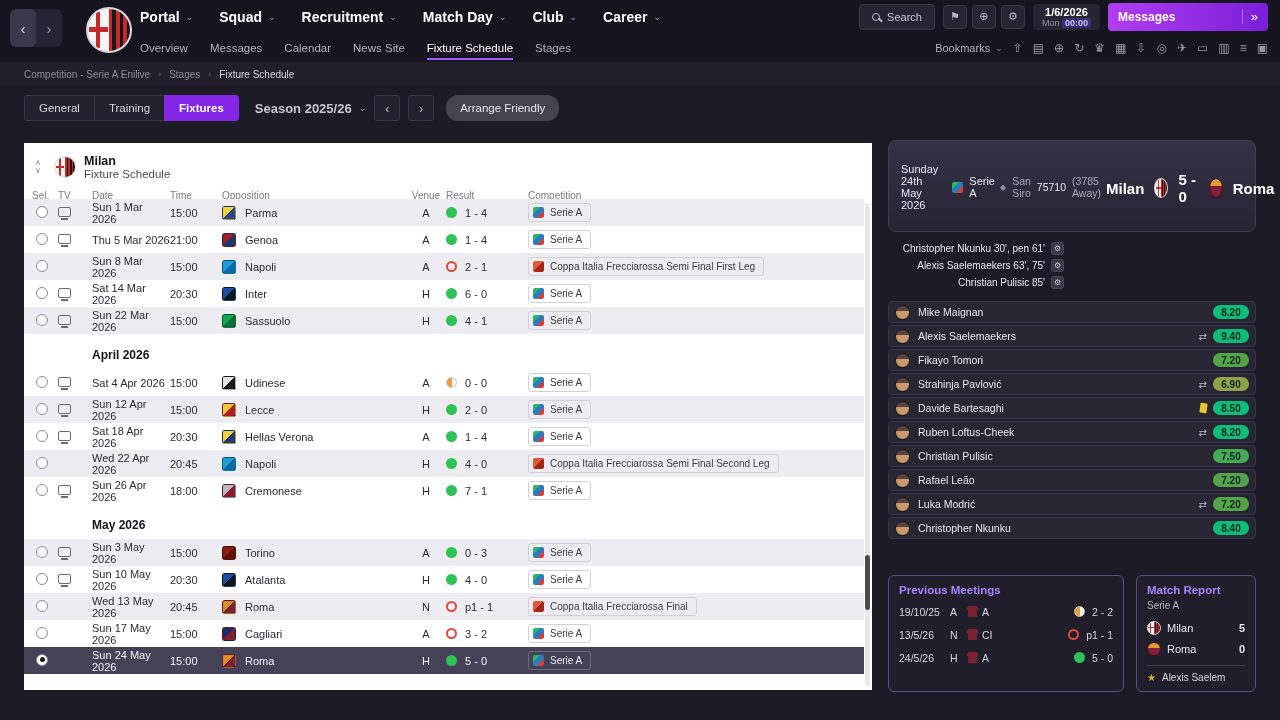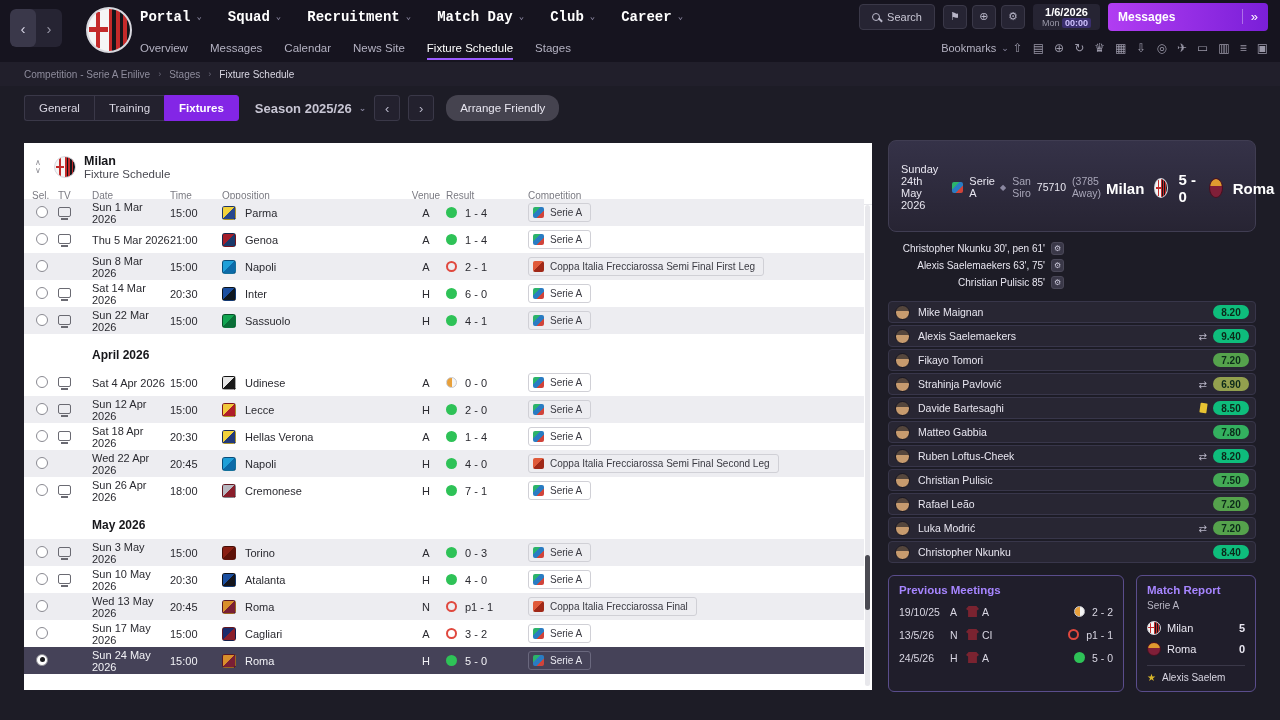--- a/index.html
+++ b/index.html
@@ -19,41 +19,41 @@
   .badge-milan.logo { position:absolute; left:86px; top:7px; width:46px; height:46px; }
   .badge-milan.head { width:22px; height:22px; border-width:1px; flex:0 0 22px; }
   .badge-milan.mini { width:20px; height:20px; border-width:1px; display:inline-block; }
   .badge-milan.tiny { width:14px; height:14px; border-width:1px; display:inline-block; flex:0 0 14px; }
   .badge-roma { border-radius:50%; background:linear-gradient(180deg,#e09a2f 0 38%, #801f38 38%); border:1px solid #4a1020; }
   .badge-roma.mini { width:20px; height:20px; display:inline-block; }
   .badge-roma.tiny { width:14px; height:14px; display:inline-block; flex:0 0 14px; }
 
   .top-rows { position:absolute; left:140px; right:12px; top:0; height:62px; }
   .menu-row { display:flex; align-items:center; height:33px; }
-  .menus { display:flex; gap:26px; align-items:center;font-family:Liberation Mono, monospace; }
+  .menus { display:flex; gap:26px; align-items:center; }
   .menu-item { color:#fff; font-weight:bold; font-size:14px; display:flex; gap:6px; align-items:center; }
   .caret { color:#8a87a0; font-size:9px; }
   .top-right { margin-left:auto; display:flex; gap:8px; align-items:center; }
   .search-box { display:flex; align-items:center; gap:7px; background:#262433; border:1px solid #3a3848; border-radius:4px; height:26px; padding:0 12px; color:#c8c6d4; font-size:11px; }
   .mag { width:8px; height:8px; border:1.5px solid #b8b6c8; border-radius:50%; position:relative; display:inline-block; }
   .mag::after { content:''; position:absolute; width:5px; height:1.5px; background:#b8b6c8; right:-4px; bottom:-1px; transform:rotate(45deg); }
   .iconset { display:flex; gap:5px; }
   .icon-btn { width:24px; height:24px; background:#262433; border:1px solid #3a3848; border-radius:4px; color:#b8b6c8; display:flex; align-items:center; justify-content:center; font-size:11px; }
   .datebox { background:#262433; border-radius:4px; padding:2px 9px; text-align:center; }
   .datebox .d1 { color:#fff; font-size:11px; font-weight:bold; }
   .datebox .d2 { font-size:9px; color:#9a98a8; }
   .datebox .time { color:#cfc2ff; background:#3a2f6e; padding:0 3px; border-radius:2px; font-weight:bold; }
   .messages-btn { height:28px; width:160px; border-radius:4px; background:linear-gradient(90deg,#b13df2,#7a1fd8); display:flex; align-items:center; color:#fff; font-weight:bold; font-size:12px; padding:0 10px; }
   .messages-btn .chev { margin-left:auto; border-left:1px solid rgba(255,255,255,.35); padding-left:8px; font-size:13px; font-weight:normal; }
 
   .sub-row { display:flex; align-items:center; height:29px; }
   .subnav { display:flex; gap:22px; }
   .sub-item { font-size:11.5px; color:#b4b2c2; padding:6px 0 4px; border-bottom:2px solid transparent; }
   .sub-item.active { color:#fff; border-bottom-color:#9b5cff; }
-  .sub-right { margin-left:auto; display:flex; align-items:center; gap:4px; }
+  .sub-right { margin-left:auto; display:flex; align-items:center; gap:10px; }
   .bm-label { font-size:11px; color:#b4b2c2; display:flex; gap:5px; align-items:center; }
   .mini-icons { display:flex; gap:10px; color:#9a98a8; font-size:12px; }
   .mini-icon { display:inline-block; }
 
   
   .breadcrumb-bar { position:absolute; top:62px; left:0; right:0; height:24px; background:#211f2b; display:flex; align-items:center; padding:0 24px; gap:8px; font-size:10px; color:#8e8c9c; }
   .breadcrumb-bar .sep { font-size:9px; color:#6a6878; }
   .breadcrumb-bar .crumb:last-child { color:#d8d6e2; }
 
   
@@ -655,27 +655,20 @@
               <span class="subicon">⇄</span>
               <span class="rbadge" style="background: rgb(147, 160, 78);">6.90</span>
             </span>
           </div>
           <div class="rrow">
             <span class="avatar"></span>
             <span class="rname">Davide Bartesaghi</span>
             <span class="rright">
               <span class="ycard"></span>
               <span class="rbadge" style="background: rgb(14, 189, 124);">8.50</span>
-            </span>
-          </div>
-          <div class="rrow">
-            <span class="avatar"></span>
-            <span class="rname">Matteo Gabbia</span>
-            <span class="rright">
-              <span class="rbadge" style="background: rgb(51, 176, 95);">7.80</span>
             </span>
           </div>
           <div class="rrow">
             <span class="avatar"></span>
             <span class="rname">Ruben Loftus-Cheek</span>
             <span class="rright">
               <span class="subicon">⇄</span>
               <span class="rbadge" style="background: rgb(14, 189, 124);">8.20</span>
             </span>
           </div>

